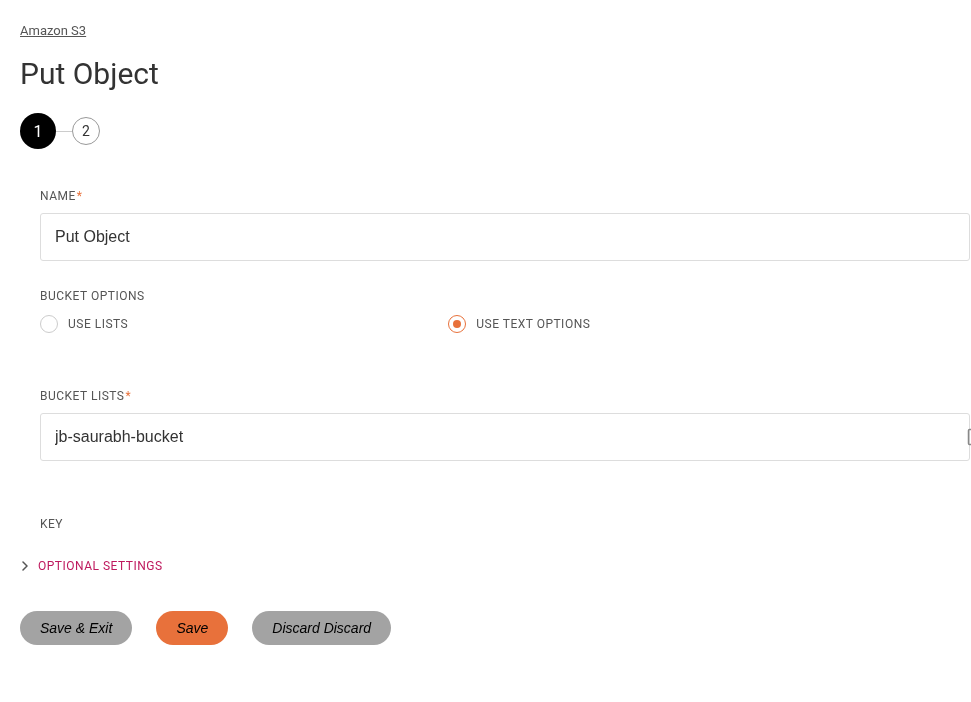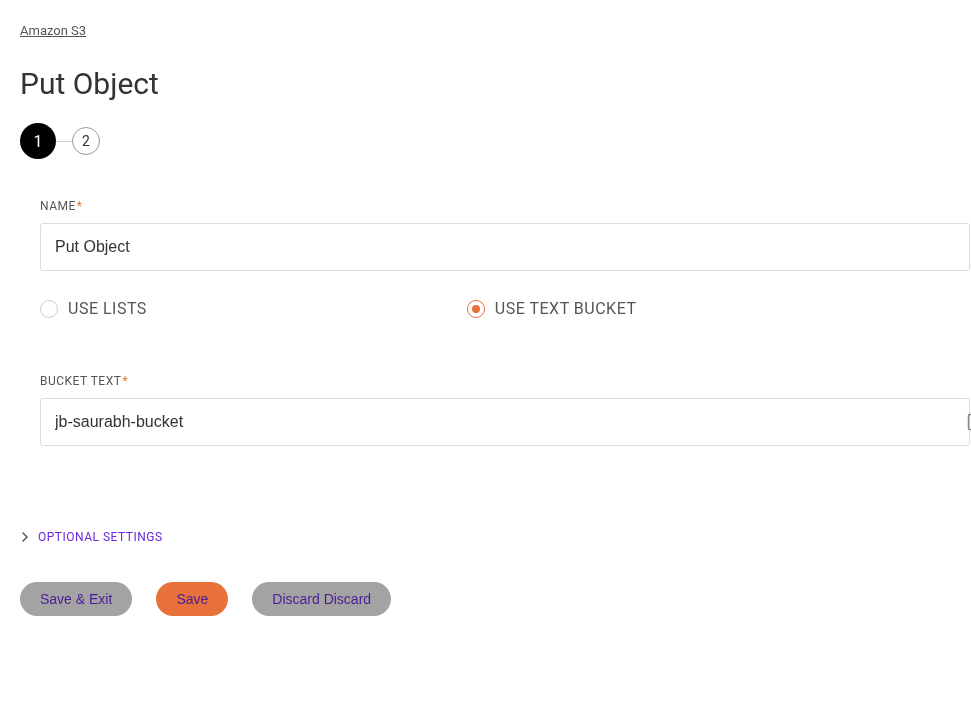--- a/index.html
+++ b/index.html
@@ -12,21 +12,21 @@
       background: #ffffff;
       color: #333;
       padding: 20px;
       width: 971px;
     }
     .breadcrumb {
       font-size: 13px;
       color: #555;
       text-decoration: underline;
       cursor: pointer;
-      margin-bottom: 28px;
+      margin-bottom: 18px;
       display: inline-block;
     }
     .page-title {
       font-size: 30px;
       font-weight: 400;
       color: #333;
       margin-bottom: 22px;
     }
     .stepper {
       display: flex;
@@ -126,54 +126,55 @@
     .radio-circle.selected {
       border-color: #e8713b;
     }
     .radio-dot {
       width: 8px;
       height: 8px;
       border-radius: 50%;
       background: #e8713b;
     }
     .radio-label {
-      font-size: 16px;
+      font-size: 12px;
       letter-spacing: 0.5px;
       color: #555;
     }
     .optional-settings {
       display: flex;
       align-items: center;
       gap: 8px;
       margin-bottom: 38px;
       margin-top: 10px;
       cursor: pointer;
     }
     .optional-settings-label {
       font-size: 12px;
       letter-spacing: 0.5px;
-      color: #6d28d9;
+      color: #be185d;
     }
     .chevron-right {
       width: 10px;
       height: 10px;
       color: #555;
       flex-shrink: 0;
     }
     .button-row {
       display: flex;
       gap: 24px;
     }
     .btn {
       border: none;
       border-radius: 17px;
       padding: 9px 20px;
       font-size: 14px;
       cursor: pointer;
-      color: #4c1d95;
+      color: #000000;
+      font-style: italic;
     }
     .btn-gray {
       background: #a3a3a3;
     }
     .btn-orange {
       background: #e8713b;
     }
     .spacer-lg {
       height: 28px;
     }
@@ -194,52 +195,54 @@
 </div>
 
 <div class="form-group">
   <label class="form-label">
     <span>NAME</span><span class="required-star">*</span>
   </label>
   <input type="text" class="text-input" value="Put Object" style="">
 </div>
 
 <div class="form-group">
+  <label class="form-label">BUCKET OPTIONS</label>
   <div class="radio-group">
     <div class="radio-option">
       <div class="radio-circle"></div>
       <span class="radio-label">USE LISTS</span>
     </div>
     <div class="radio-option">
       <div class="radio-circle selected">
         <div class="radio-dot"></div>
       </div>
-      <span class="radio-label">USE TEXT BUCKET</span>
+      <span class="radio-label">USE TEXT OPTIONS</span>
     </div>
   </div>
 </div>
 
 <div class="spacer-lg"></div>
 
 <div class="form-group">
   <label class="form-label">
-    <span>BUCKET TEXT</span><span class="required-star">*</span>
+    <span>BUCKET LISTS</span><span class="required-star">*</span>
   </label>
   <div class="text-input-with-icon">
     <input type="text" class="text-input" value="jb-saurabh-bucket" style="">
     <svg class="variable-icon" viewBox="0 0 18 18" fill="none" stroke="currentColor" stroke-width="1.5">
       <rect x="1.5" y="1.5" width="15" height="15" rx="1"></rect>
       <path d="M6 5 L9 13 L12 5" stroke-linecap="round" stroke-linejoin="round"></path>
     </svg>
   </div>
 </div>
 
 <div class="spacer-lg"></div>
 
 <div class="form-group">
+  <label class="form-label">KEY</label>
 </div>
 
 <div class="optional-settings">
   <svg class="chevron-right" viewBox="0 0 10 10" fill="none" stroke="currentColor" stroke-width="1.5">
     <path d="M3 1 L7 5 L3 9" stroke-linecap="round" stroke-linejoin="round"></path>
   </svg>
   <span class="optional-settings-label">OPTIONAL SETTINGS</span>
 </div>
 
 <div class="button-row">

